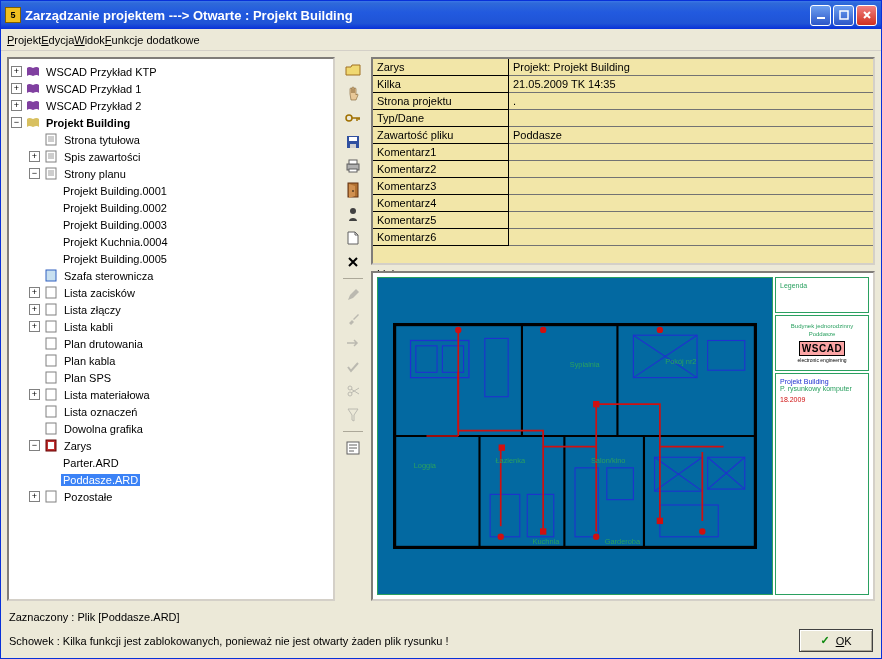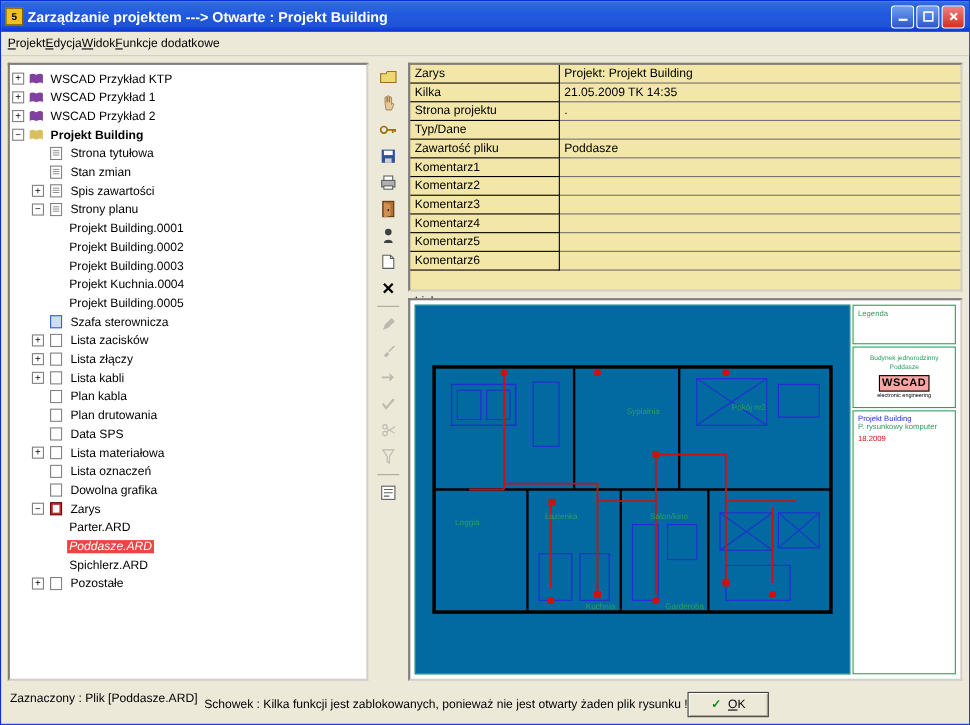--- a/index.html
+++ b/index.html
@@ -21,21 +21,21 @@
   .content { flex:1; display:flex; padding:6px; gap:4px; overflow:hidden; }
 
   .tree-pane { width:328px; background:#fff; border:2px inset #d4d0c8; padding:4px 2px; overflow:auto; }
   .row { display:flex; align-items:center; height:17px; }
   .spacer { display:inline-block; width:18px; height:16px; text-align:center; }
   .exp { display:inline-flex; width:11px; height:11px; border:1px solid #808080; align-items:center; justify-content:center; font-size:9px; line-height:9px; color:#000; margin-right:3px; background:#fff; }
   .noexp { display:inline-block; width:14px; }
   .ticon { width:16px; height:14px; margin-right:3px; display:inline-flex; align-items:center; justify-content:center; }
   .label { padding:0 2px; }
   .label.bold { font-weight:bold; }
-  .label.sel { background:#ef4444; color:#fff;font-style:italic; }
+  .label.sel { background:#3b82f6; color:#fff; }
   .book-purple svg path { fill:#8040a0; }
   .book-yellow svg path { fill:#d8c060; }
   .page-blue { color:#3060c0; }
   .page-red svg rect:first-child { fill:#c03030; }
   .page-white svg rect:first-child { fill:#fff; }
 
   .mid-toolbar { width:28px; display:flex; flex-direction:column; align-items:center; padding-top:2px; gap:2px; }
   .tbtn { width:24px; height:22px; display:flex; align-items:center; justify-content:center; border:1px solid transparent; }
   .tbtn.dis { opacity:0.45; }
   .tsep { width:20px; height:1px; background:#aca899; margin:3px 0; }
@@ -53,21 +53,21 @@
   .info-box { border:1px solid #2aa060; flex:0 0 auto; padding:4px; font-size:7px; color:#2aa060; overflow:hidden; }
   .info-box.legend { height:36px; }
   .info-box.logo { height:56px; display:flex; flex-direction:column; align-items:center; justify-content:center; }
   .info-box.meta { flex:1; color:#2aa060; }
   .logo-badge { background:#fca5a5; border:1px solid #000; padding:1px 2px; font-weight:bold; font-size:10px; letter-spacing:0.5px; color:#000; }
   .logo-sub { font-size:5px; color:#000; margin-top:1px; }
 
   
   .drawing svg { position:absolute; inset:6px; width:calc(100% - 12px); height:calc(100% - 12px); }
 
-  .statusbar { padding:4px 8px 6px 8px; display:flex; flex-direction:row; gap:6px; }
+  .statusbar { padding:4px 8px 6px 8px; display:flex; flex-direction:column; gap:6px; }
   .status-line { color:#000; }
   .status-bottom { display:flex; align-items:center; }
   .status-bottom .msg { flex:1; }
   .ok-btn { width:74px; height:23px; background:#ece9d8; border:1px solid #404040; box-shadow:inset 1px 1px #fff, inset -1px -1px #aca899; display:flex; align-items:center; justify-content:center; gap:6px; }
   .ok-check { color:#108a10; font-weight:bold; }
 
   
   svg { display:block; }
 </style>
 </head>
@@ -151,49 +151,38 @@
             <span class="ticon page-white">
               <svg width="12" height="13">
                 <rect x="1" y="1" width="10" height="11" stroke="#808080" stroke-width="1"></rect>
                 <path d="M3 4h6M3 6h6M3 8h6" stroke="#808080" stroke-width="0.8"></path>
               </svg>
             </span>
             <span class="label">Strona tytułowa</span>
           </div>
         <div class="row">
             <span class="spacer"></span>
-            <span class="noexp"></span>
+            <span class="exp">+</span>
             <span class="ticon page-white">
               <svg width="12" height="13">
                 <rect x="1" y="1" width="10" height="11" stroke="#808080" stroke-width="1"></rect>
                 <path d="M3 4h6M3 6h6M3 8h6" stroke="#808080" stroke-width="0.8"></path>
               </svg>
             </span>
-            <span class="label">Stan zmian</span>
-          </div>
-        <div class="row">
-            <span class="spacer"></span>
-            <span class="exp">+</span>
+            <span class="label">Spis zawartości</span>
+          </div>
+        <div class="row">
+            <span class="spacer"></span>
+            <span class="exp">−</span>
             <span class="ticon page-white">
               <svg width="12" height="13">
                 <rect x="1" y="1" width="10" height="11" stroke="#808080" stroke-width="1"></rect>
                 <path d="M3 4h6M3 6h6M3 8h6" stroke="#808080" stroke-width="0.8"></path>
               </svg>
             </span>
-            <span class="label">Spis zawartości</span>
-          </div>
-        <div class="row">
-            <span class="spacer"></span>
-            <span class="exp">−</span>
-            <span class="ticon page-white">
-              <svg width="12" height="13">
-                <rect x="1" y="1" width="10" height="11" stroke="#808080" stroke-width="1"></rect>
-                <path d="M3 4h6M3 6h6M3 8h6" stroke="#808080" stroke-width="0.8"></path>
-              </svg>
-            </span>
             <span class="label">Strony planu</span>
           </div>
         <div class="row">
             <span class="spacer"></span>
             <span class="spacer"></span>
             <span class="noexp"></span>
             <span class="label">Projekt Building.0001</span>
           </div>
         <div class="row">
             <span class="spacer"></span>
@@ -260,41 +249,41 @@
             <span class="label">Lista kabli</span>
           </div>
         <div class="row">
             <span class="spacer"></span>
             <span class="noexp"></span>
             <span class="ticon page-white">
               <svg width="12" height="13">
                 <rect x="1" y="1" width="10" height="11" stroke="#808080" stroke-width="1"></rect>
               </svg>
             </span>
+            <span class="label">Plan drutowania</span>
+          </div>
+        <div class="row">
+            <span class="spacer"></span>
+            <span class="noexp"></span>
+            <span class="ticon page-white">
+              <svg width="12" height="13">
+                <rect x="1" y="1" width="10" height="11" stroke="#808080" stroke-width="1"></rect>
+              </svg>
+            </span>
             <span class="label">Plan kabla</span>
           </div>
         <div class="row">
             <span class="spacer"></span>
             <span class="noexp"></span>
             <span class="ticon page-white">
               <svg width="12" height="13">
                 <rect x="1" y="1" width="10" height="11" stroke="#808080" stroke-width="1"></rect>
               </svg>
             </span>
-            <span class="label">Plan drutowania</span>
-          </div>
-        <div class="row">
-            <span class="spacer"></span>
-            <span class="noexp"></span>
-            <span class="ticon page-white">
-              <svg width="12" height="13">
-                <rect x="1" y="1" width="10" height="11" stroke="#808080" stroke-width="1"></rect>
-              </svg>
-            </span>
-            <span class="label">Data SPS</span>
+            <span class="label">Plan SPS</span>
           </div>
         <div class="row">
             <span class="spacer"></span>
             <span class="exp">+</span>
             <span class="ticon page-white">
               <svg width="12" height="13">
                 <rect x="1" y="1" width="10" height="11" stroke="#808080" stroke-width="1"></rect>
               </svg>
             </span>
             <span class="label">Lista materiałowa</span>
@@ -334,26 +323,20 @@
             <span class="spacer"></span>
             <span class="spacer"></span>
             <span class="noexp"></span>
             <span class="label">Parter.ARD</span>
           </div>
         <div class="row">
             <span class="spacer"></span>
             <span class="spacer"></span>
             <span class="noexp"></span>
             <span class="label sel">Poddasze.ARD</span>
-          </div>
-        <div class="row">
-            <span class="spacer"></span>
-            <span class="spacer"></span>
-            <span class="noexp"></span>
-            <span class="label">Spichlerz.ARD</span>
           </div>
         <div class="row">
             <span class="spacer"></span>
             <span class="exp">+</span>
             <span class="ticon page-white">
               <svg width="12" height="13">
                 <rect x="1" y="1" width="10" height="11" stroke="#808080" stroke-width="1"></rect>
               </svg>
             </span>
             <span class="label">Pozostałe</span>

